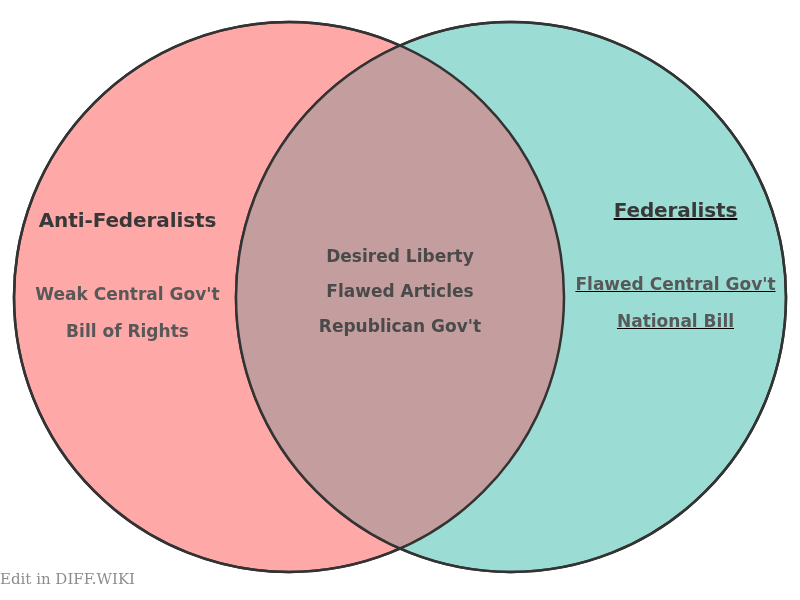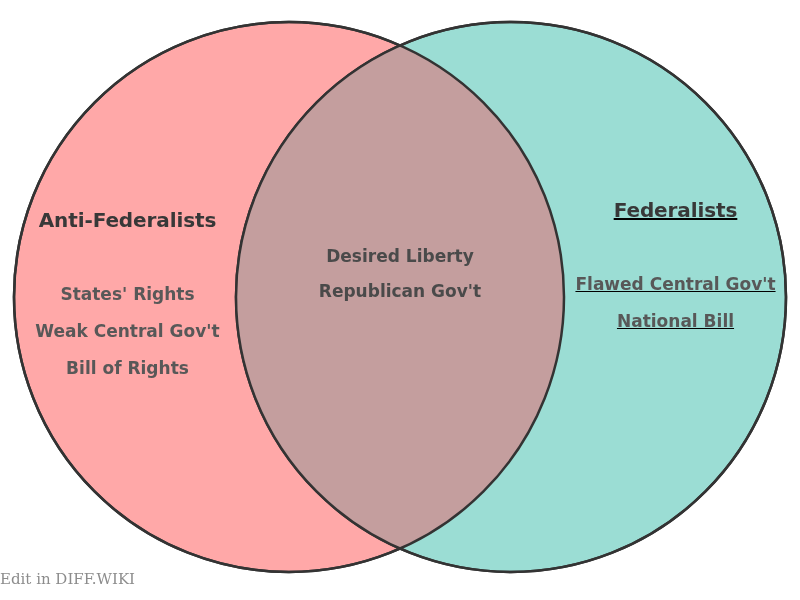--- a/index.html
+++ b/index.html
@@ -126,29 +126,29 @@
 
     <circle cx="289" cy="297" r="275" fill="none" stroke="#333333" stroke-width="2.5"></circle>
     <circle cx="511" cy="297" r="275" fill="none" stroke="#333333" stroke-width="2.5"></circle>
   </svg>
 
   <div class="text-layer">
 
     <div class="group-col" id="left-group">
       <div class="group-title">Anti-Federalists</div>
       <ul class="item-list">
-        <li>States' Rights</li>
         <li>Weak Central Gov't</li>
         <li>Bill of Rights</li>
       </ul>
     </div>
 
     <div class="group-col" id="center-group">
       <ul class="item-list">
         <li>Desired Liberty</li>
+        <li>Flawed Articles</li>
         <li>Republican Gov't</li>
       </ul>
     </div>
 
     <div class="group-col" id="right-group">
       <div class="group-title">Federalists</div>
       <ul class="item-list">
         <li>Flawed Central Gov't</li>
         <li>National Bill</li>
       </ul>

